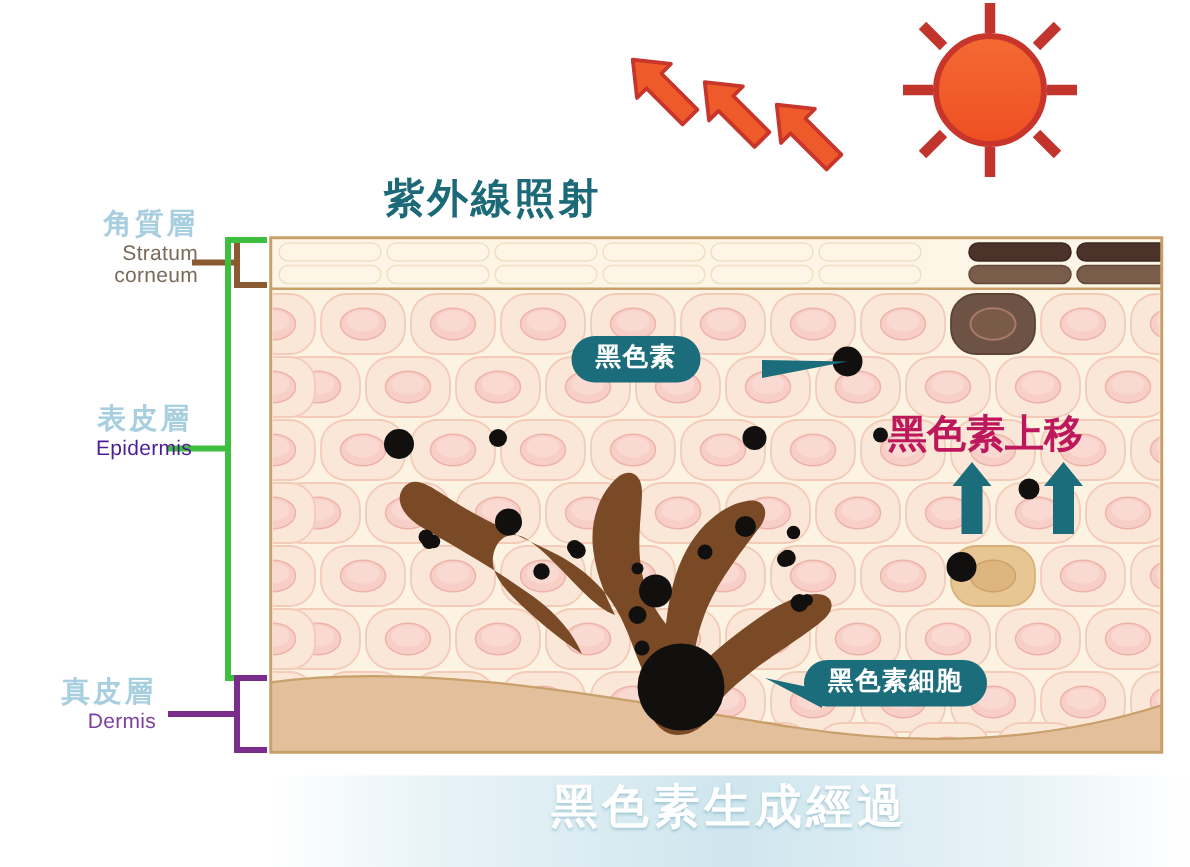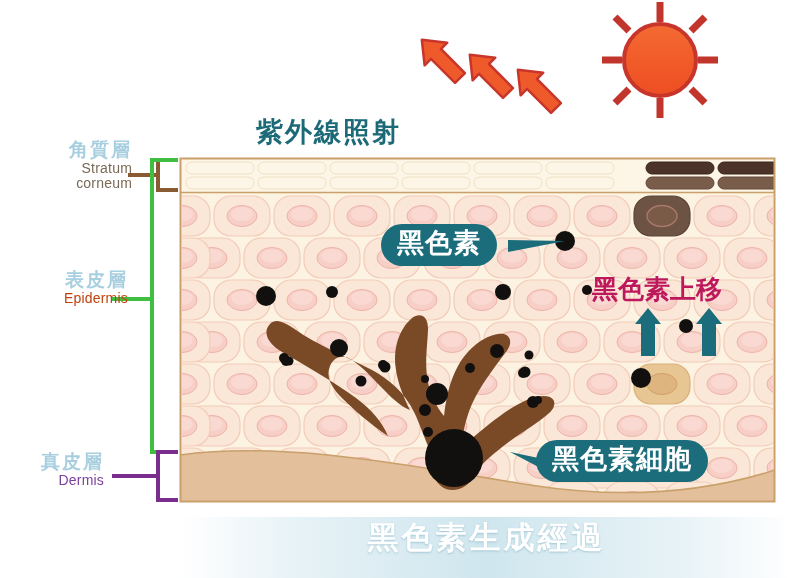--- a/index.html
+++ b/index.html
@@ -18,36 +18,36 @@
   .layer-label .cn{
     font-size:19px; font-weight:700; letter-spacing:2px;
     color:#a8cfe0;
   }
   .layer-label .en{
     font-size:14px; letter-spacing:0.2px; margin-top:1px;
   }
   #lbl-sc{ left:0px; top:140px; width:132px; }
   #lbl-sc .en{ color:#7a6a57;padding-left:28px; }
   #lbl-ep{ left:0px; top:270px; width:112px;margin-left:16px; }
-  #lbl-ep .en{ color:#c2410c; }
+  #lbl-ep .en{ color:#4c1d95; }
   #lbl-de{ left:0px; top:452px; width:104px; }
   #lbl-de .en{ color:#7b3f9d; }
 
   
   #uv-title{
     left:256px; top:114px;
     font-size:27px; font-weight:700; letter-spacing:2px;
     color:#1c6a78;
   }
 
   
   .callout{
     background:#1b6d7c; color:#ffffff;
     border-radius:22px;
-    font-size:27px; font-weight:700; letter-spacing:1px;
+    font-size:17px; font-weight:700; letter-spacing:1px;
     padding:4px 16px 7px 16px;
     white-space:nowrap;
     line-height:1.15;
   }
   #co-melanin{ left:381px; top:224px; }
   #co-melanocyte{ left:536px; top:440px; }
 
   #txt-move{
     left:592px; top:272px;
     font-size:26px; font-weight:700; letter-spacing:0px;

